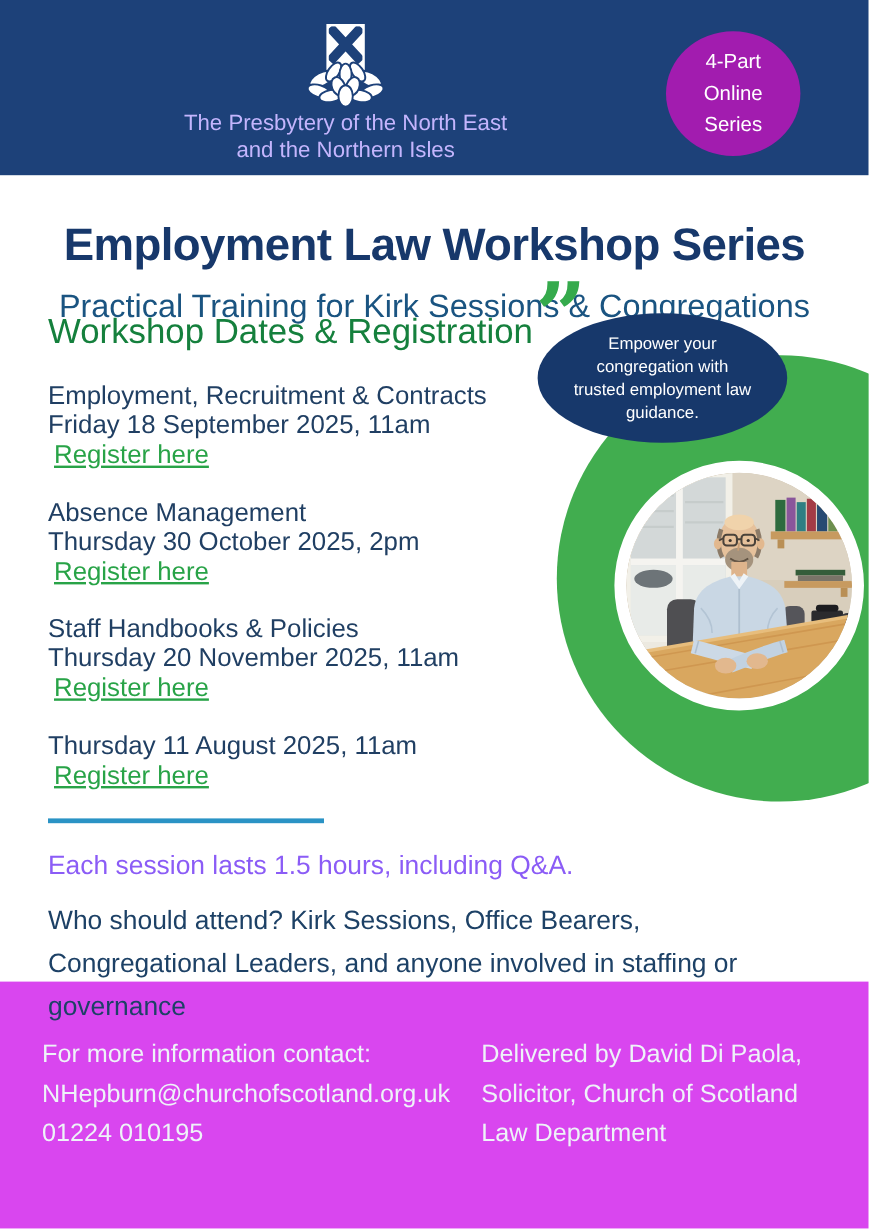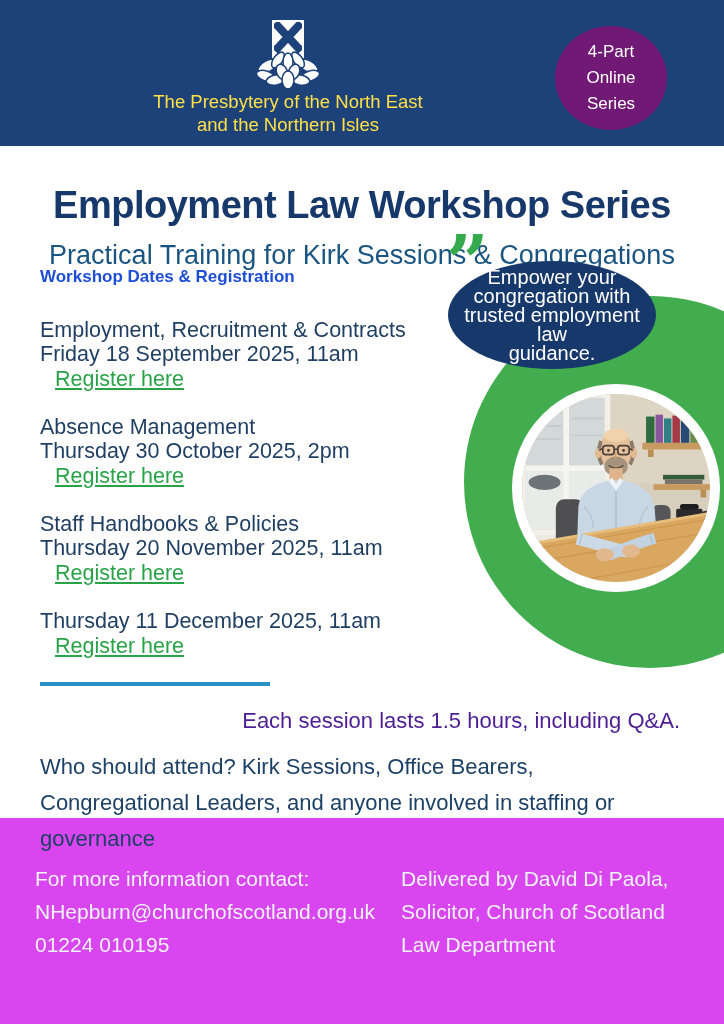--- a/index.html
+++ b/index.html
@@ -4,51 +4,51 @@
 <style>
   html,body{margin:0;padding:0;background:#ffffff;}
   .page{
     position:relative;width:724px;height:1024px;overflow:hidden;background:#ffffff;
     font-family:"Liberation Sans",sans-serif;
   }
   
   .top-band{position:absolute;left:0;top:0;width:724px;height:146px;background:#1d4179;}
   .logo{position:absolute;left:254px;top:20px;width:68px;height:70px;}
   .org{position:absolute;left:118px;top:90px;width:340px;text-align:center;
-       color:#fde047;font-size:18.5px;line-height:23px;font-weight:400;}
+       color:#c4b5fd;font-size:18.5px;line-height:23px;font-weight:400;}
   .badge{position:absolute;left:555px;top:26px;width:112px;height:104px;border-radius:50%;
-         background:#701a75;color:#ffffff;text-align:center;padding-top:13px;box-sizing:border-box;
+         background:#a21caf;color:#ffffff;text-align:center;padding-top:13px;box-sizing:border-box;
          font-size:17px;line-height:26px;}
   
   .title{position:absolute;left:0;top:158px;width:724px;text-align:center;
          color:#17386b;font-size:38px;line-height:44px;font-weight:800;letter-spacing:-0.5px;}
   .subtitle{position:absolute;left:0;top:216px;width:724px;text-align:center;
          color:#1a5481;font-size:27px;line-height:34px;font-weight:500;}
   
   .green-circle{position:absolute;left:464px;top:296px;width:372px;height:372px;border-radius:50%;
          background:#41ad4f;z-index:1;}
   .bubble{position:absolute;left:448px;top:261px;width:208px;height:108px;border-radius:50%;
          background:#17386b;z-index:3;display:flex;align-items:center;justify-content:center;}
-  .bubble-text{color:#ffffff;font-size:20px;line-height:19px;text-align:center;}
+  .bubble-text{color:#ffffff;font-size:14px;line-height:19px;text-align:center;}
   .quote-mark{position:absolute;left:446px;top:226px;z-index:4;color:#35aa4c;
          font-family:"DejaVu Serif",serif;font-size:74px;line-height:74px;font-weight:700;}
   .photo-ring{position:absolute;left:512px;top:384px;width:188px;height:188px;border-radius:50%;
          border:10px solid #ffffff;overflow:hidden;z-index:2;background:#d8cebc;}
   .photo-ring svg{display:block;width:188px;height:188px;}
   
   .workshops{position:absolute;left:40px;top:262px;width:430px;z-index:5;}
-  .section-heading{margin:0 0 26px 0;color:#1d4ed8;font-size:17px;line-height:30px;font-weight:700;}
+  .section-heading{margin:0 0 26px 0;color:#15803d;font-size:29px;line-height:30px;font-weight:400;}
   .entry{margin-bottom:23px;}
   .w-title,.w-date{color:#203f63;font-size:21.5px;line-height:24px;}
-  .register{display:inline-block;margin-left:15px;color:#28a347;font-size:21.5px;line-height:26px;
+  .register{display:inline-block;margin-left:5px;color:#28a347;font-size:21.5px;line-height:26px;
          text-decoration:underline;cursor:pointer;}
   .divider{margin-top:10px;width:230px;height:4px;background:#2a93c5;}
   
   .notes{position:absolute;left:40px;top:706px;width:640px;z-index:5;}
-  .note-duration{color:#4c1d95;font-size:22px;line-height:30px;margin-bottom:13px;text-align:right;}
+  .note-duration{color:#8b5cf6;font-size:22px;line-height:30px;margin-bottom:13px;}
   .note-audience{color:#1d4166;font-size:22px;line-height:36px;}
   
   .footer-band{position:absolute;left:0;top:818px;width:724px;height:206px;background:#d946ef;
          box-sizing:border-box;padding:44px 30px 0 35px;display:flex;}
   .foot-col{color:#eef3f8;font-size:21px;line-height:33px;}
   .foot-left{width:375px;}
   .foot-right{width:300px;}
 </style>
 </head>
 <body>
@@ -211,21 +211,21 @@
       <a class="register">Register here</a>
     </div>
 
     <div class="entry">
       <div class="w-title">Staff Handbooks &amp; Policies</div>
       <div class="w-date">Thursday 20 November 2025, 11am</div>
       <a class="register">Register here</a>
     </div>
 
     <div class="entry">
-      <div class="w-date">Thursday 11 December 2025, 11am</div>
+      <div class="w-date">Thursday 11 August 2025, 11am</div>
       <a class="register">Register here</a>
     </div>
 
     <div class="divider"></div>
   </section>
 
   <div class="notes">
     <div class="note-duration">Each session lasts 1.5 hours, including Q&amp;A.</div>
     <div class="note-audience">Who should attend? Kirk Sessions, Office Bearers, Congregational Leaders, and anyone involved in staffing or governance</div>
   </div>

